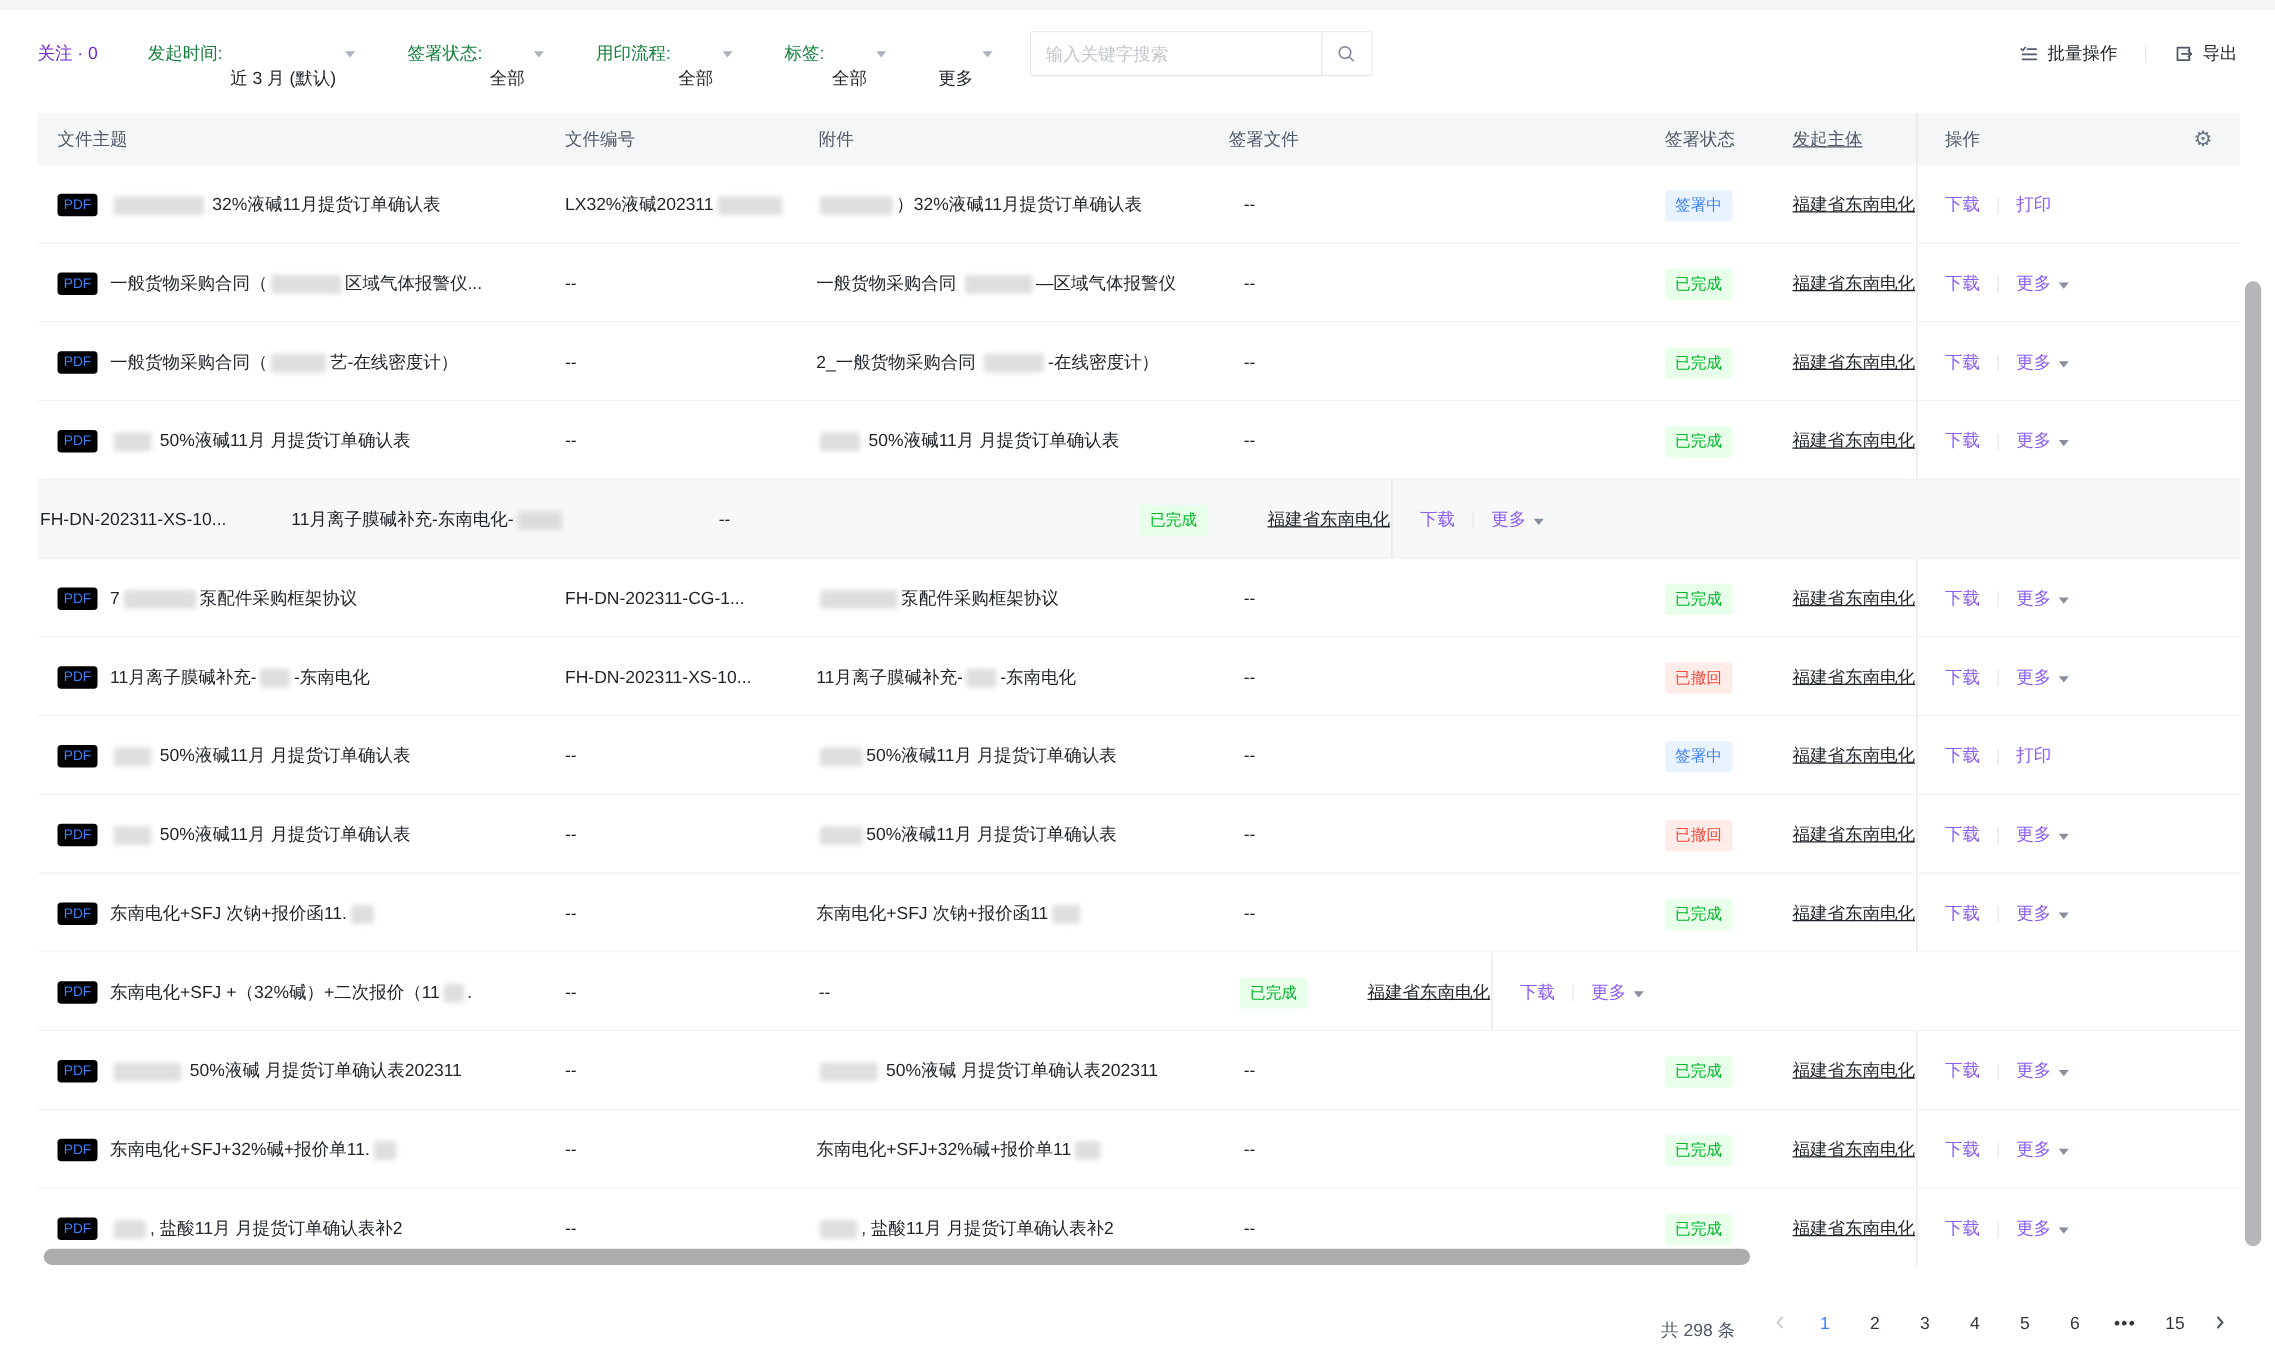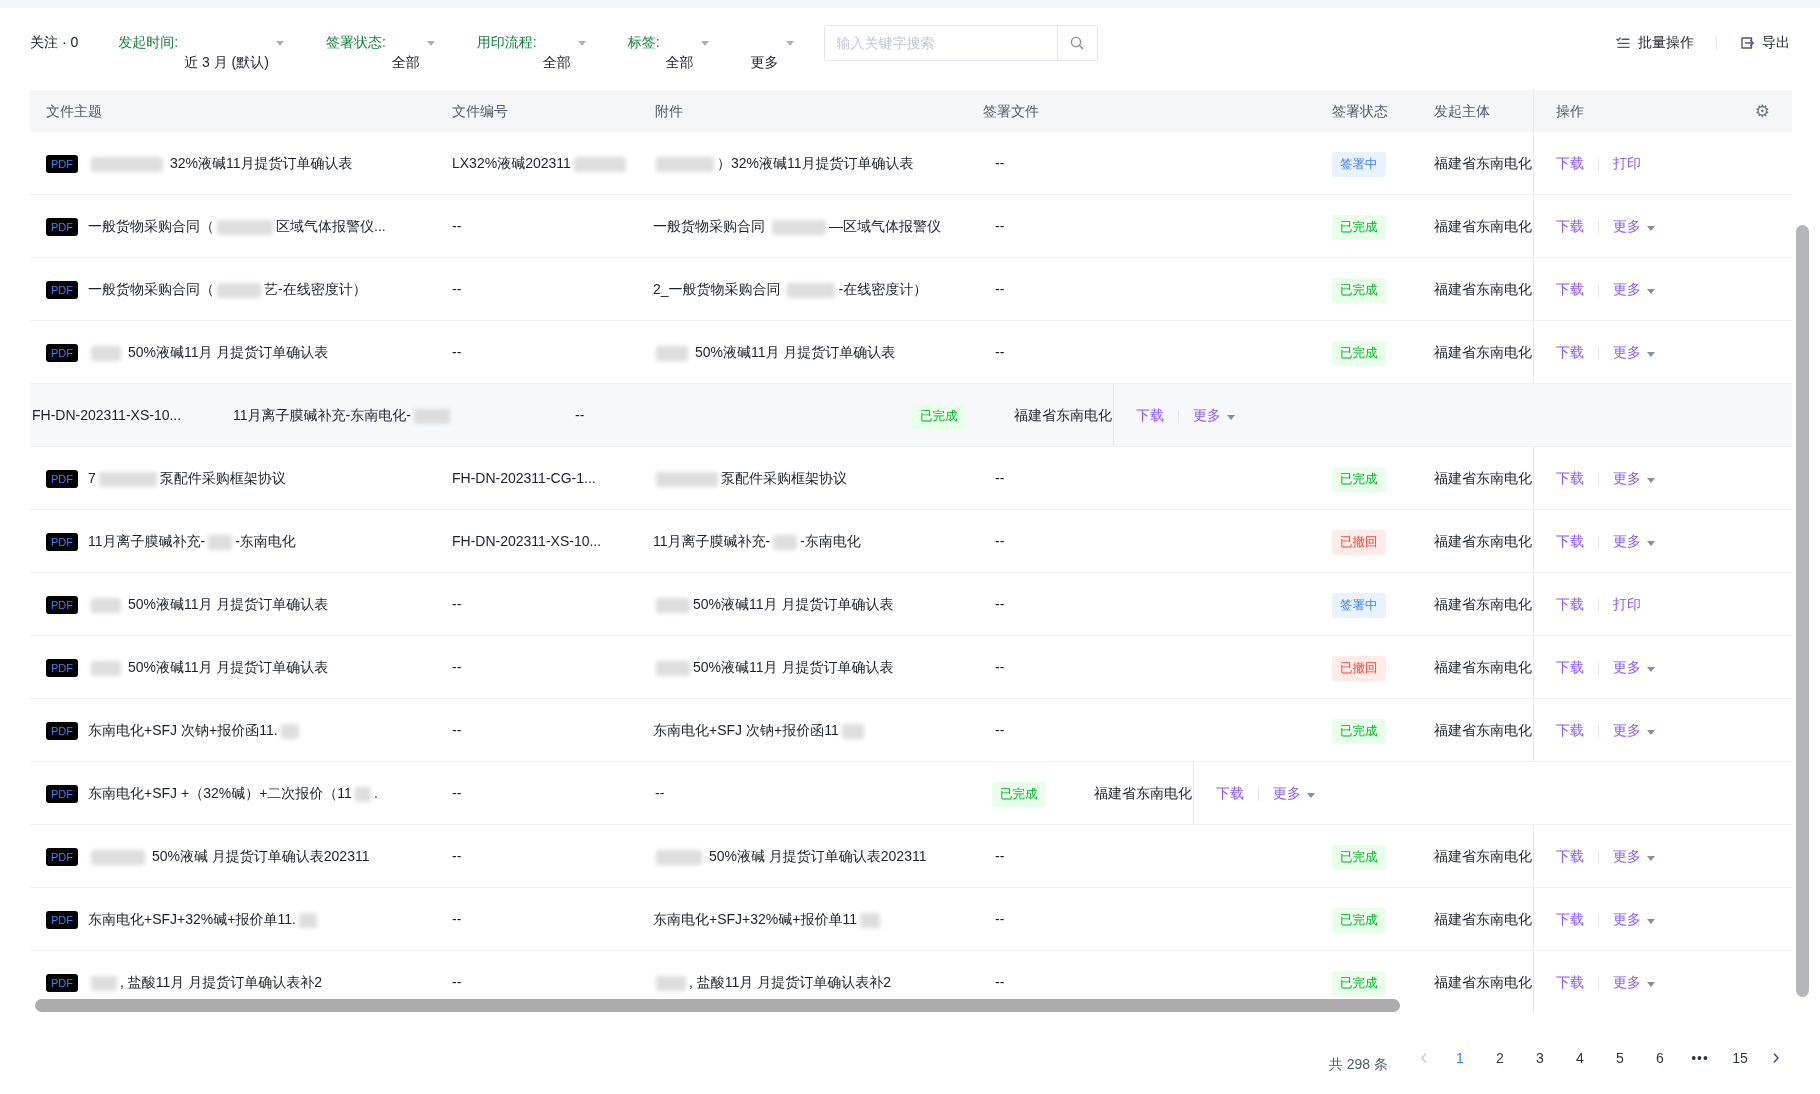--- a/index.html
+++ b/index.html
@@ -4,21 +4,21 @@
 <style>
   * { box-sizing: border-box; margin: 0; padding: 0; }
   html,body { width:1820px; height:1094px; overflow:hidden; background:#fff;
     font-family:"Liberation Sans","DejaVu Sans",sans-serif; font-size:14px; color:#1d2129; }
   .app { position:relative; width:1820px; height:1094px; background:#fff; }
   .top-edge { height:8px; background:#f4f5f6; }
 
   
   .filterbar { position:absolute; top:8px; left:0; right:0; height:70px;
     display:flex; align-items:center; padding:0 30px; }
-  .follow { color:#0f172a; margin-right:40px; cursor:pointer; white-space:nowrap; }
+  .follow { color:#6d28d9; margin-right:40px; cursor:pointer; white-space:nowrap; }
   .fgroups { display:flex; align-items:center; gap:42px; }
   .fgroup { display:flex; align-items:center; cursor:pointer; white-space:nowrap; }
   .flabel { color:#15803d; margin-right:6px; }
   .fvalue { color:#1d2129;margin-top:40px; }
   .caret { display:inline-block; width:0; height:0; border-left:4.5px solid transparent;
     border-right:4.5px solid transparent; border-top:5.5px solid #aab2bb; margin-left:7px; }
   .searchbox { display:flex; align-items:center; margin-left:30px;
     border:1px solid #e5e6eb; border-radius:2px; height:36px; background:#fff; }
   .searchbox input { border:none; outline:none; width:232px; height:34px; padding:0 12px;
     font-size:14px; font-family:inherit; color:#1d2129; }
@@ -35,21 +35,21 @@
   .thead { display:flex; height:42px; line-height:42px; background:#f5f6f7; color:#4e5969; }
   .tbody { height:881px; overflow:hidden; }
   .tr { display:flex; height:63px; line-height:62px; border-bottom:1px solid #f0f1f3; background:#fff; }
   .tr.hl { background:#f7f8fa; }
   .td,.th { white-space:nowrap; overflow:hidden; padding-right:16px; }
   .c0 { width:420px; padding-left:16px; }
   .c1 { width:200px; padding-left:2px; }
   .c2 { width:340px; padding-left:3px; }
   .c3 { width:330px; padding-left:5px; }
   .c4 { width:100px; padding-left:12px; }
-  .c5 { width:113px; padding-left:14px; }
+  .c5 { width:113px; padding-left:14px;text-decoration:underline; }
   .c6 { width:259px; padding-left:22px; border-left:1px solid #e5e6eb; padding-right:0; }
   .th.c6 { display:flex; align-items:center; justify-content:space-between; padding-right:22px; }
   .gear { font-size:17px; color:#6b7785; cursor:pointer; line-height:1; }
   .pdf { display:inline-block; vertical-align:middle; line-height:normal; font-size:11px;
     color:#3f7ef7; background:#000000; border-radius:3px; padding:3px 5px; margin-right:10px; }
   .redact { display:inline-block; vertical-align:middle; height:15px; background:#d6d6d6;
     border-radius:2px; filter:blur(2px); opacity:.8; margin:0 3px; }
   .badge { display:inline-block; vertical-align:middle; line-height:normal; font-size:12.5px;
     padding:4px 8px; border-radius:3px; }
   .alink { cursor:pointer; color:#8b5cf6; }

